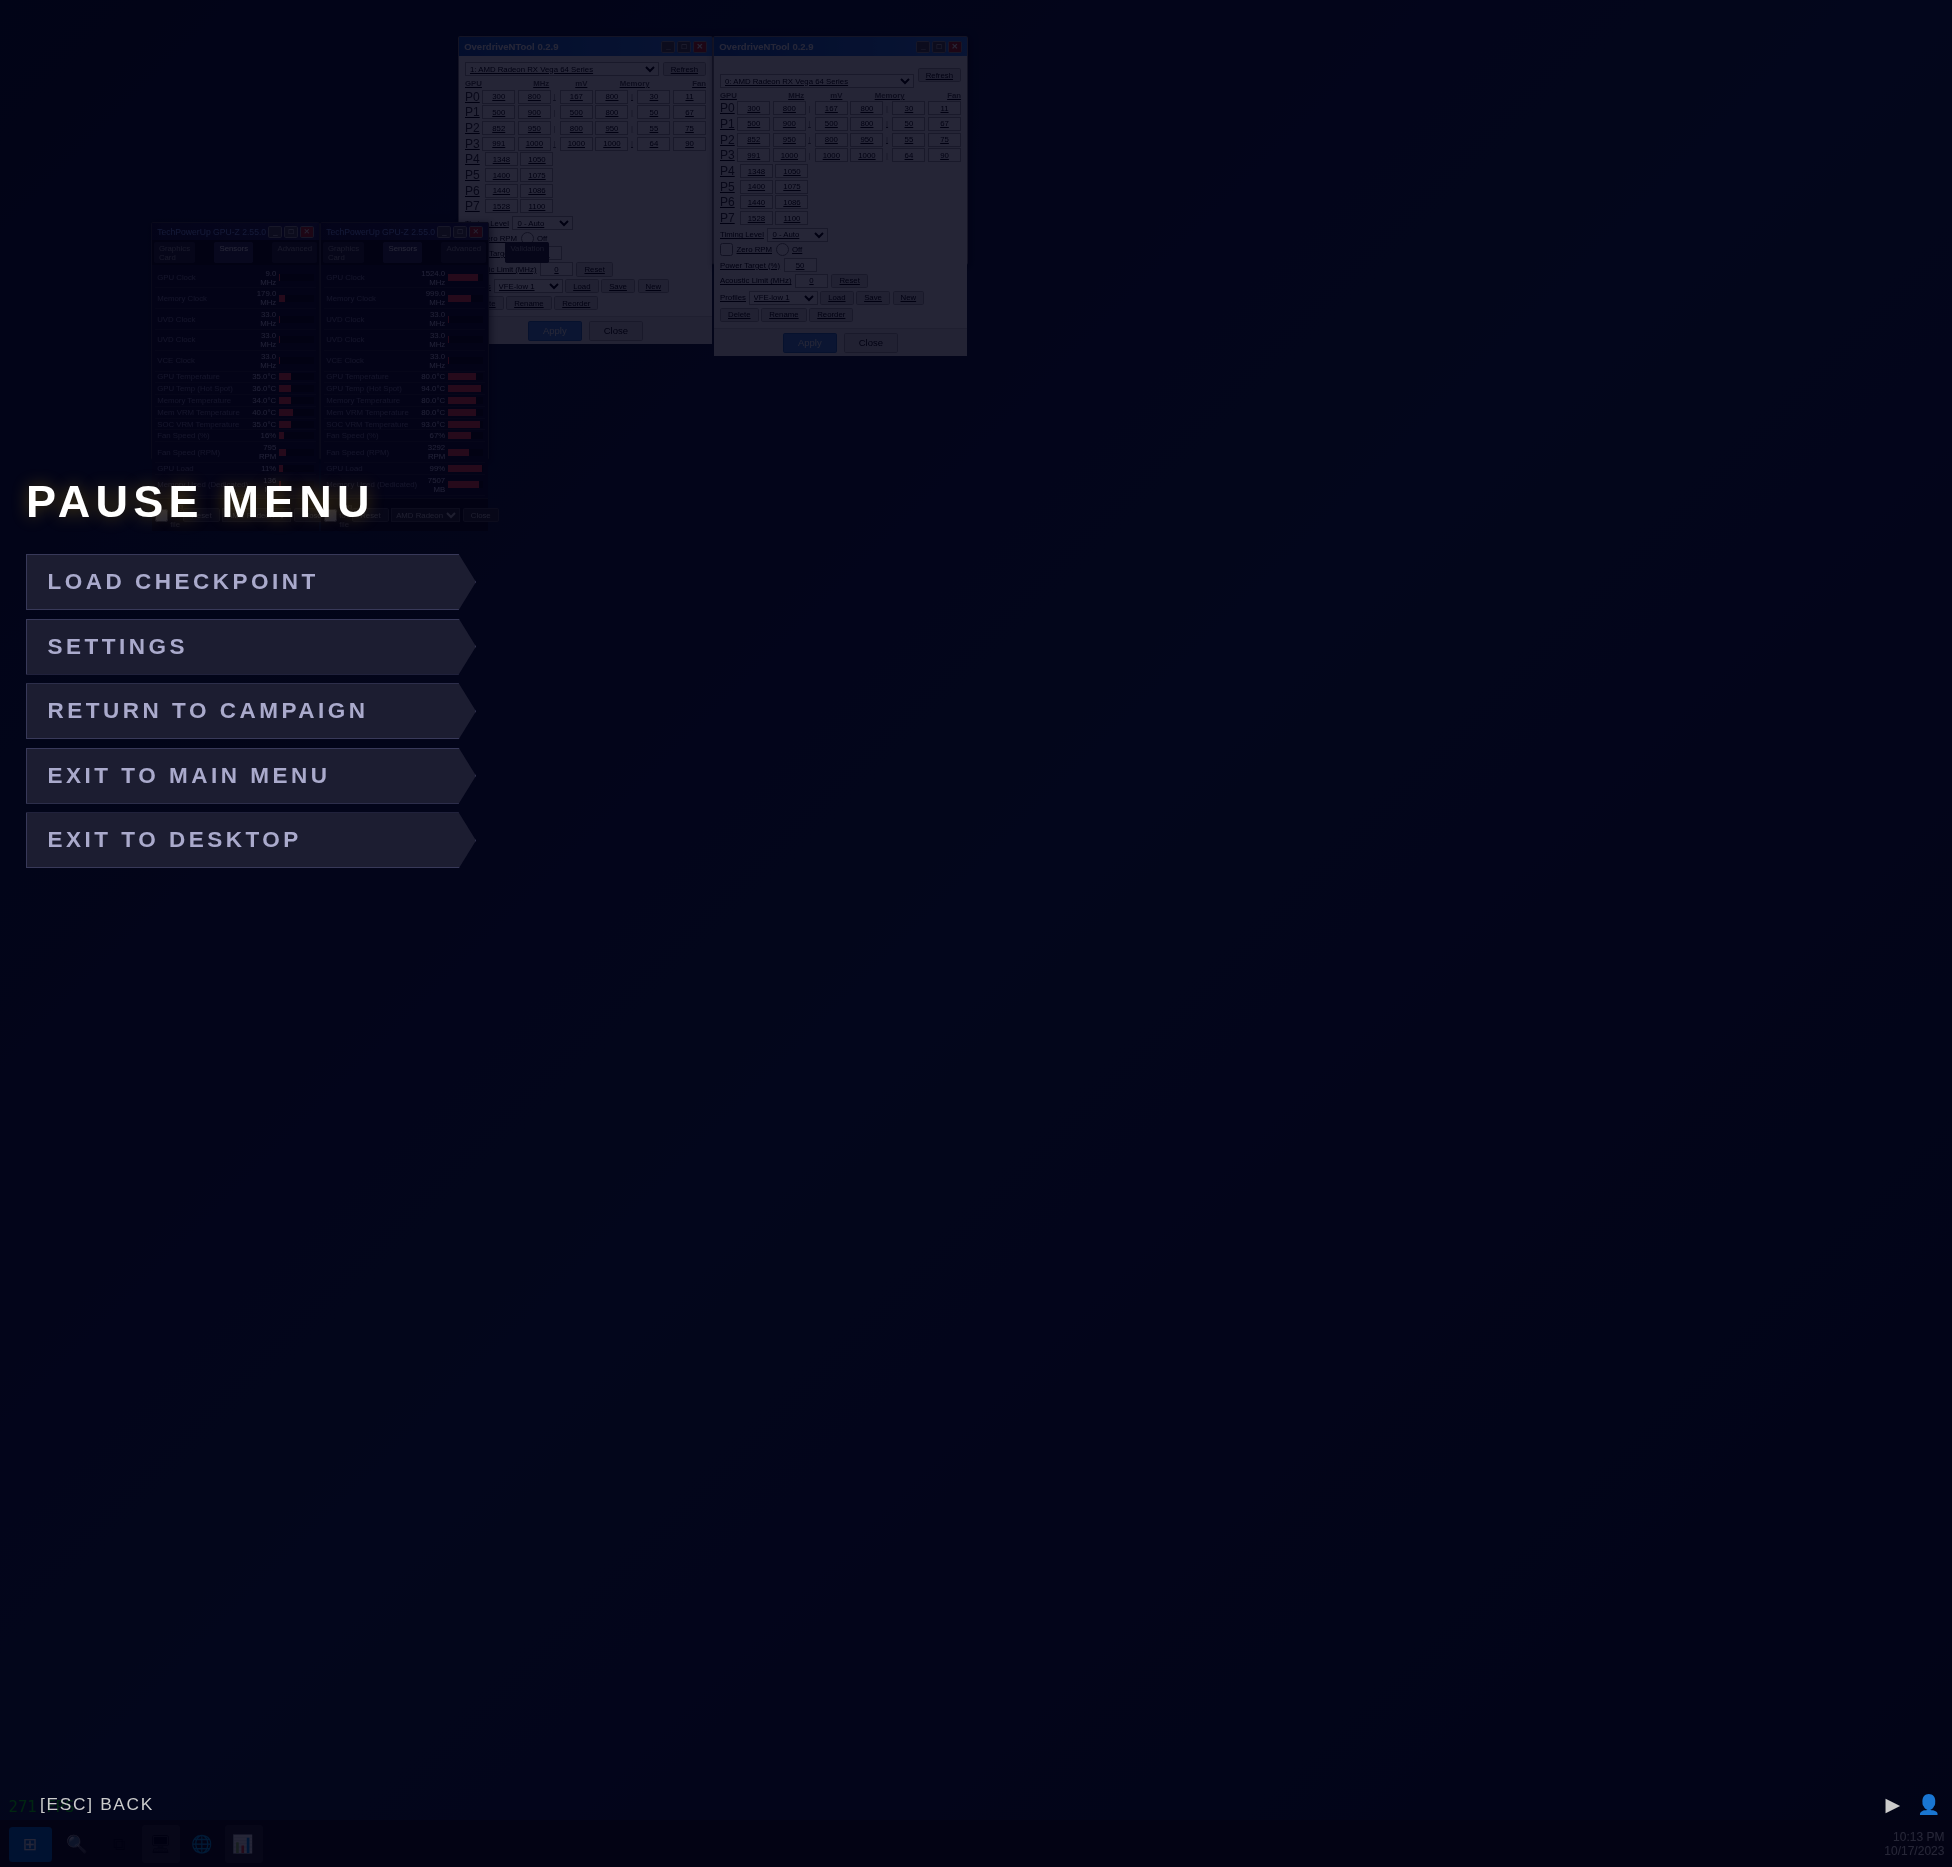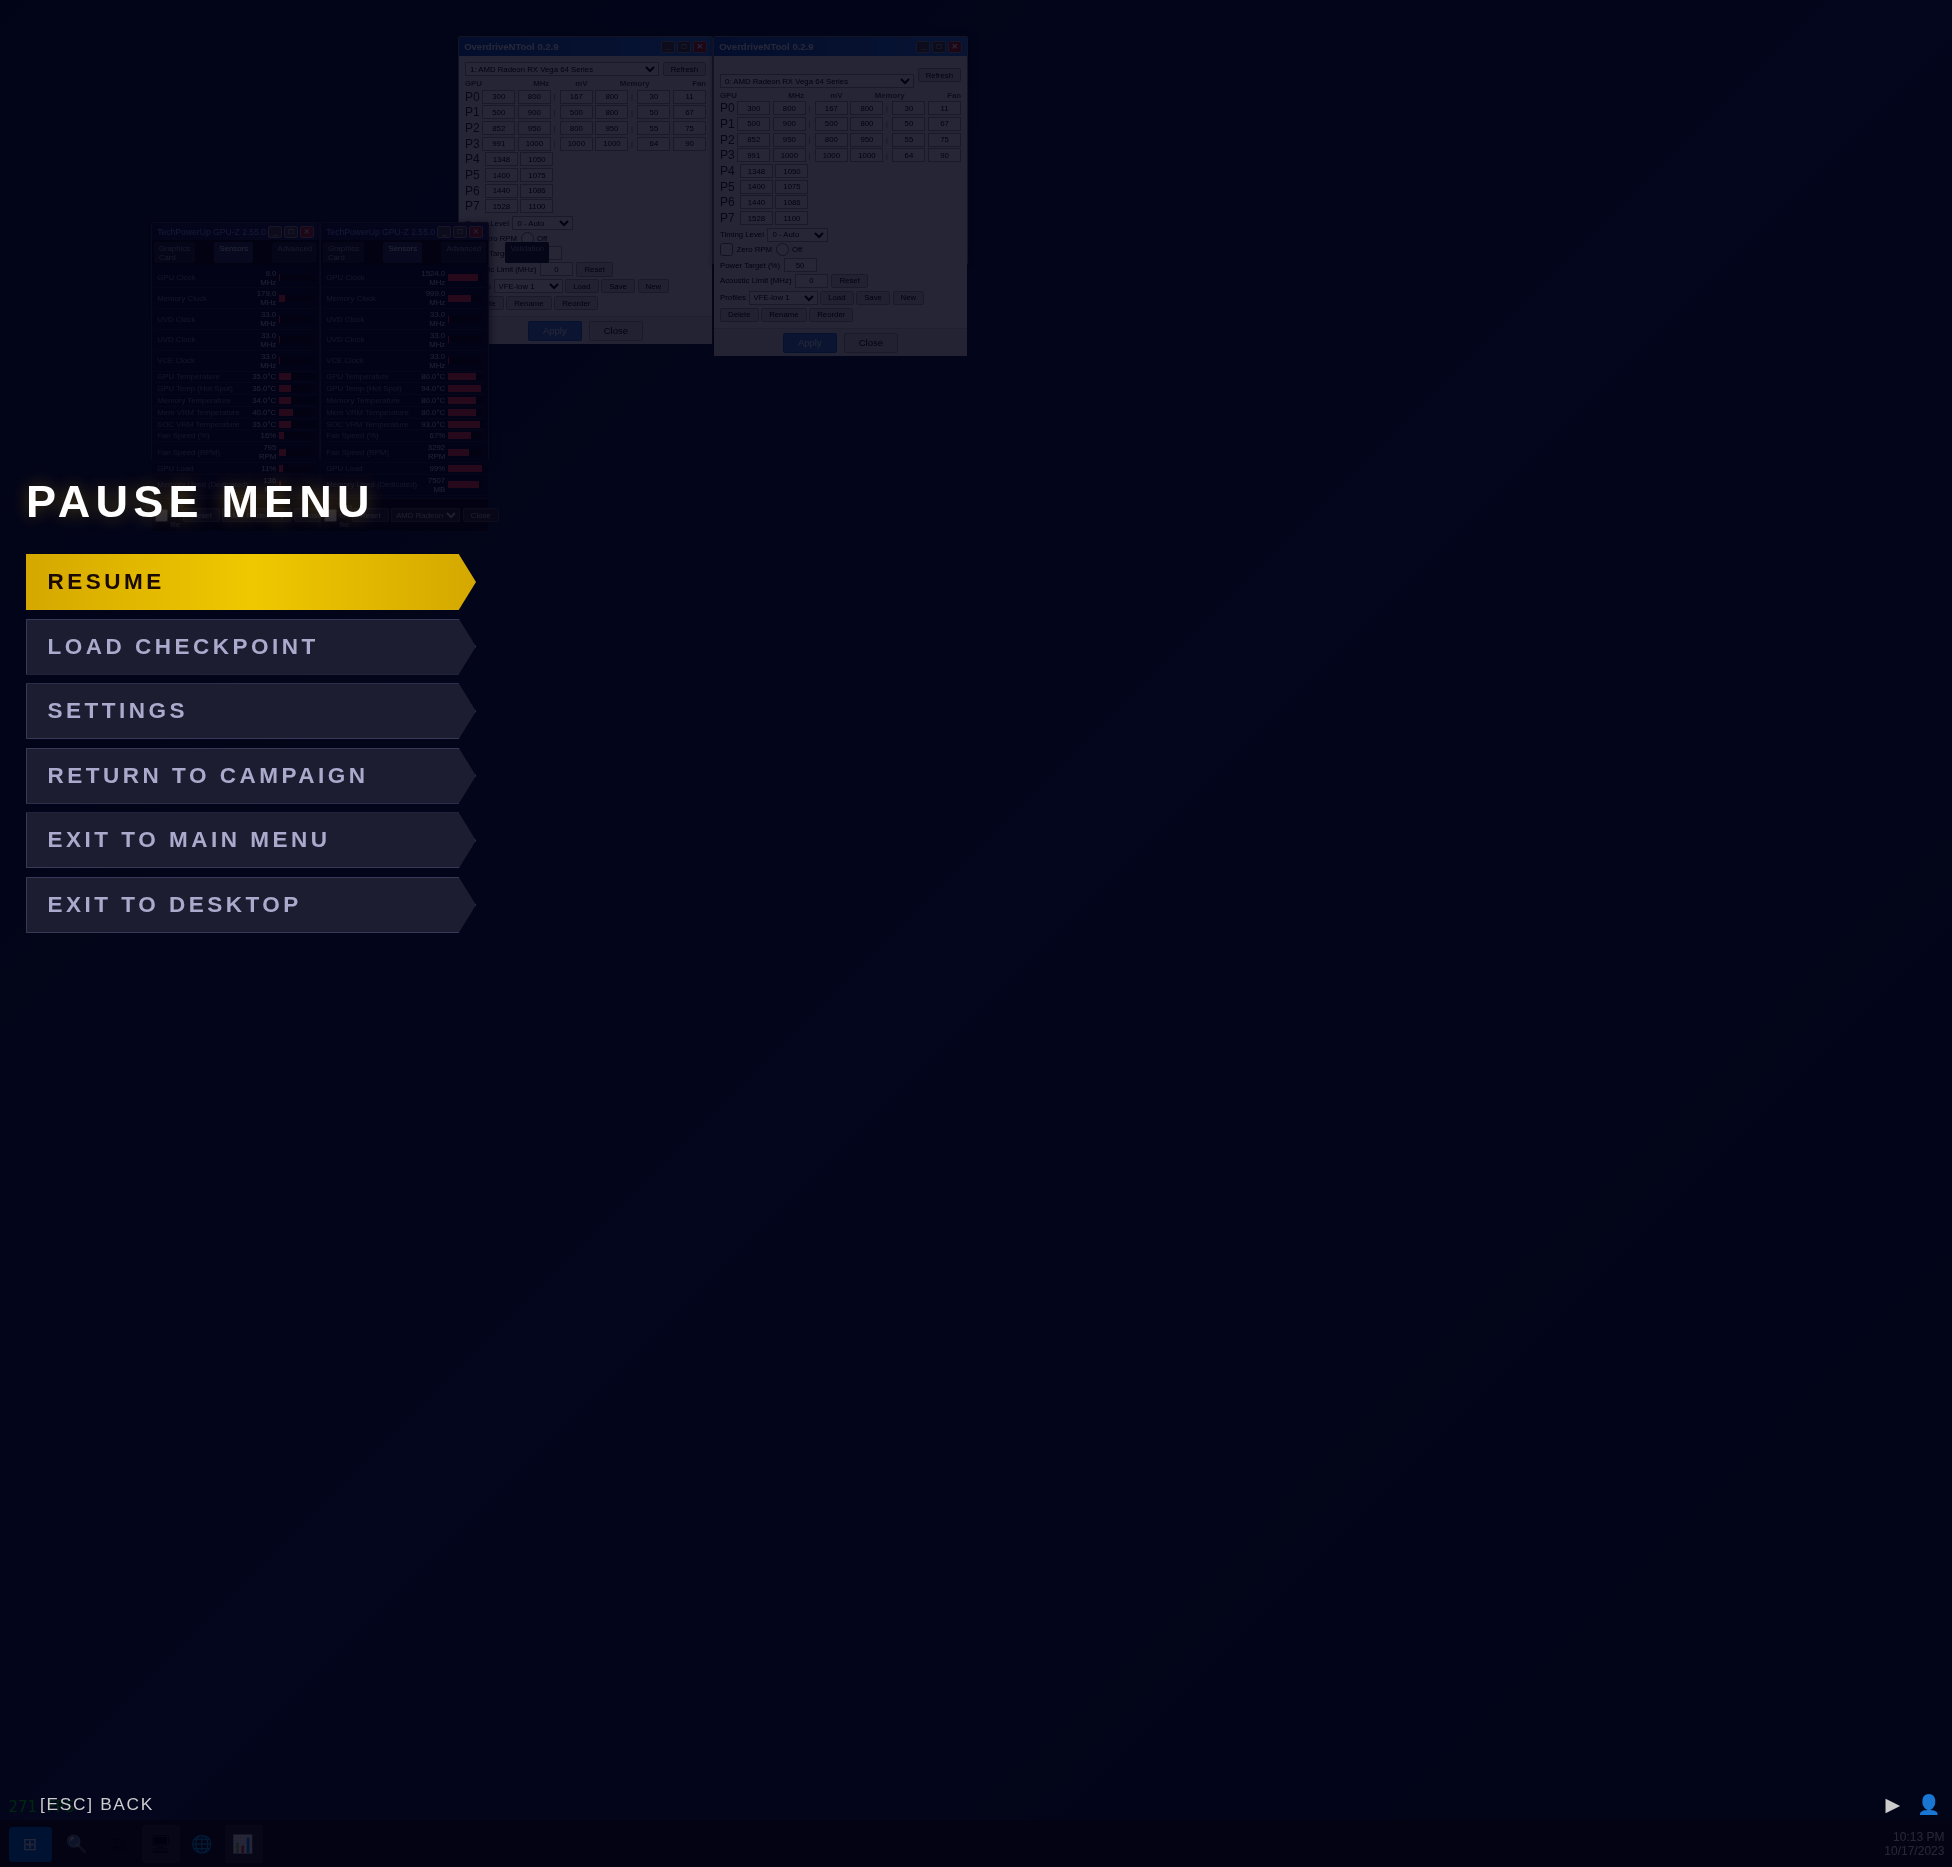--- a/index.html
+++ b/index.html
@@ -133,20 +133,21 @@
       background: #14532d;
     }
 
     .overdrive-left { left: 458px; width: 255px; height: 229px; }
     .overdrive-right { left: 713px; width: 255px; height: 229px; }
 
     .overdrive-content {
       padding: 6px;
       font-size: 8.6px;
       background: #f5f5f5;
+      text-decoration: underline;
     }
 
     .od-row {
       display: flex;
       align-items: center;
       margin-bottom: 1.7px;
       gap: 2.6px;
     }
 
     .od-label {
@@ -393,24 +394,20 @@
 
 <div class="desktop-bg"></div>
 
 <div class="game-overlay"></div>
 
 <div class="pause-menu-container">
   <div class="pause-title">PAUSE MENU</div>
 
   <div class="menu-items-list">
 
-    <div class="menu-item active">
-      <div class="menu-item-bg"></div>
-      <span class="menu-item-text">RESUME</span>
-    </div>
 
     <div class="menu-item inactive">
       <div class="menu-item-bg"></div>
       <span class="menu-item-text">LOAD CHECKPOINT</span>
     </div>
 
     <div class="menu-item inactive">
       <div class="menu-item-bg"></div>
       <span class="menu-item-text">SETTINGS</span>
     </div>

